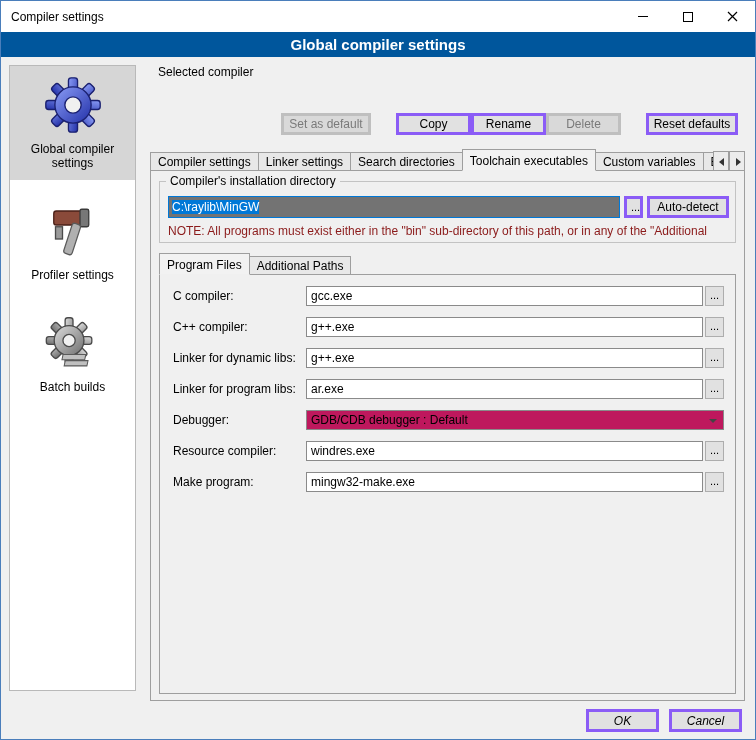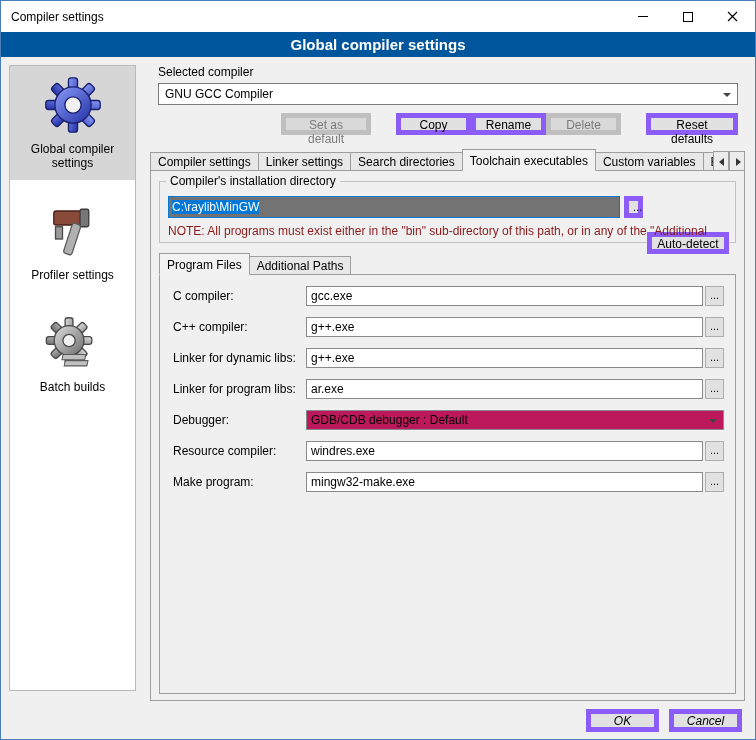--- a/index.html
+++ b/index.html
@@ -31,21 +31,21 @@
   .side-label { display:block; margin-top:8px; line-height:14px; }
   .side-gap { height:14px; }
 
   
   .main { position:absolute; left:145px; top:60px; width:603px; height:646px; }
   .lbl { position:absolute; white-space:nowrap; }
 
   .combo { position:absolute; background:#fff; border:1px solid #7a7a7a; height:22px; line-height:20px; padding:0 20px 0 6px; white-space:nowrap; overflow:hidden; }
   .combo .arrow { position:absolute; right:6px; top:9px; width:0; height:0; border-left:4px solid transparent; border-right:4px solid transparent; border-top:4px solid #444; }
 
-  .btn { position:absolute; height:22px; background:#e1e1e1; border:5px solid #8b5cf6; font-family:inherit; font-size:12px; text-align:center; padding:0 4px; cursor:default; }
+  .btn { position:absolute; height:22px; background:#e1e1e1; border:3px solid #8b5cf6; font-family:inherit; font-size:12px; text-align:center; padding:0 4px; cursor:default; }
   .btn.disabled { background:#d9d9d9; color:#7a7a7a; border-color:#bfbfbf; }
 
   
   .tabrow { position:absolute; top:88px; left:4px; right:4px; height:22px; z-index:2; white-space:nowrap; }
   .tab { display:inline-block; vertical-align:bottom; height:19px; line-height:19px; padding:0 7px; border:1px solid #9e9e9e;
          background:#e8e8e8; margin-right:-1px; cursor:default; overflow:hidden; }
   .tab.active { height:22px; line-height:22px; background:#f2f2f2; border-bottom:1px solid #f0f0f0; position:relative; z-index:3; }
   .tab.clipped { width:32px; }
   .tab-scroll { position:absolute; right:0; top:2px; }
   .tab-scroll .sbtn { display:inline-block; width:16px; height:20px; border:1px solid #9e9e9e; background:#ececec; text-align:center; vertical-align:top; position:relative; }
@@ -154,24 +154,20 @@
         </g>
       </svg>
       <span class="side-label">Batch builds</span>
     </div>
   </div>
 
   <div class="main">
 
     <span class="lbl" style="left:12px; top:4px;">Selected compiler</span>
 
-    <div class="combo" style="left:12px; top:22px; width:580px;">
-      <span>GNU GCC Compiler</span>
-      <span class="arrow"></span>
-    </div>
 
     <button class="btn disabled" style="left:135px; top:52px; width:90px;">Set as default</button>
     <button class="btn" style="left:250px; top:52px; width:75px;">Copy</button>
     <button class="btn" style="left:325px; top:52px; width:75px;">Rename</button>
     <button class="btn disabled" style="left:400px; top:52px; width:75px;">Delete</button>
     <button class="btn" style="left:500px; top:52px; width:92px;">Reset defaults</button>
 
     <div class="tabrow">
       <span class="tab">Compiler settings</span><span class="tab">Linker settings</span><span class="tab">Search directories</span><span class="tab active">Toolchain executables</span><span class="tab">Custom variables</span><span class="tab clipped">Build</span>
       <span class="tab-scroll">
@@ -180,21 +176,21 @@
     </div>
 
     <div class="panel">
 
       <div class="groupbox">
         <span class="legend">Compiler's installation directory</span>
         <div class="pathbox">
           <span class="sel">C:\raylib\MinGW</span>
         </div>
         <button class="btn" style="left:464px; top:14px; width:19px; height:22px; font-size:11px;">...</button>
-        <button class="btn" style="left:487px; top:14px; width:82px; height:22px;margin-top:36px;">Auto-detect</button>
+        <button class="btn" style="left:487px; top:14px; width:82px; height:22px;">Auto-detect</button>
         <div class="note">NOTE: All programs must exist either in the "bin" sub-directory of this path, or in any of the "Additional</div>
       </div>
 
       <div class="subtabrow">
         <span class="tab active">Program Files</span><span class="tab">Additional Paths</span>
       </div>
 
       <div class="subpanel">
 
         <div class="frow" style="top:11px;">

